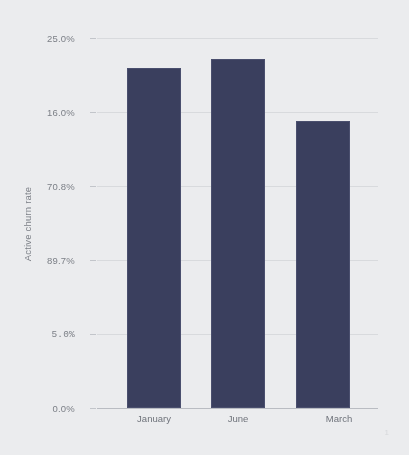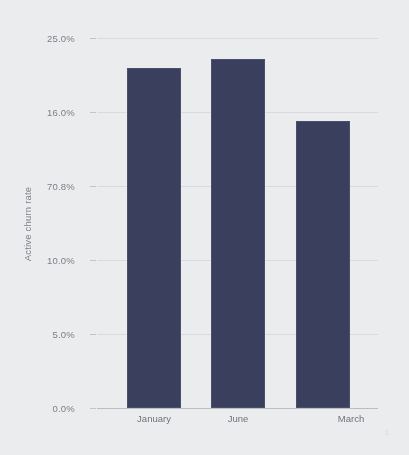--- a/index.html
+++ b/index.html
@@ -108,22 +108,22 @@
   }
 </style>
 </head>
 <body>
 
 <div id="chart-root">
 
   <div class="ylabel-title">Active churn rate</div>
 
   <div class="ytick-label" style="top:408px;">0.0%</div>
-  <div class="ytick-label" style="top:334px;">5.0%</div>
-  <div class="ytick-label" style="top:260px;">10.0%</div>
+  <div class="ytick-label" style="top:334px;font-family:Liberation Mono, monospace;">5.0%</div>
+  <div class="ytick-label" style="top:260px;">89.7%</div>
   <div class="ytick-label" style="top:186px;">70.8%</div>
   <div class="ytick-label" style="top:112px;">16.0%</div>
   <div class="ytick-label" style="top:38px;">25.0%</div>
 
   <div class="plot-area">
 
     <div class="gridline" style="top:0px;"></div>
     <div class="gridline" style="top:74px;"></div>
     <div class="gridline" style="top:148px;"></div>
     <div class="gridline" style="top:222px;"></div>
@@ -139,17 +139,17 @@
 
     <div class="bars-layer">
       <div class="bar" style="left: 30px; width: 54px; height: 340.4px; background: rgb(58, 63, 94);"></div>
       <div class="bar" style="left: 114px; width: 54px; height: 349.28px; background: rgb(58, 63, 94);"></div>
       <div class="bar" style="left: 199px; width: 54px; height: 287.12px; background: rgb(58, 63, 94);"></div>
     </div>
   </div>
 
   <div class="xtick-label" style="left:154px;">January</div>
   <div class="xtick-label" style="left:238px;">June</div>
-  <div class="xtick-label" style="left:329px;padding-left:44px;">March</div>
+  <div class="xtick-label" style="left:317px;padding-left:44px;">March</div>
 
   <div class="corner-mark">1</div>
 
 </div>
 
 </body></html>

